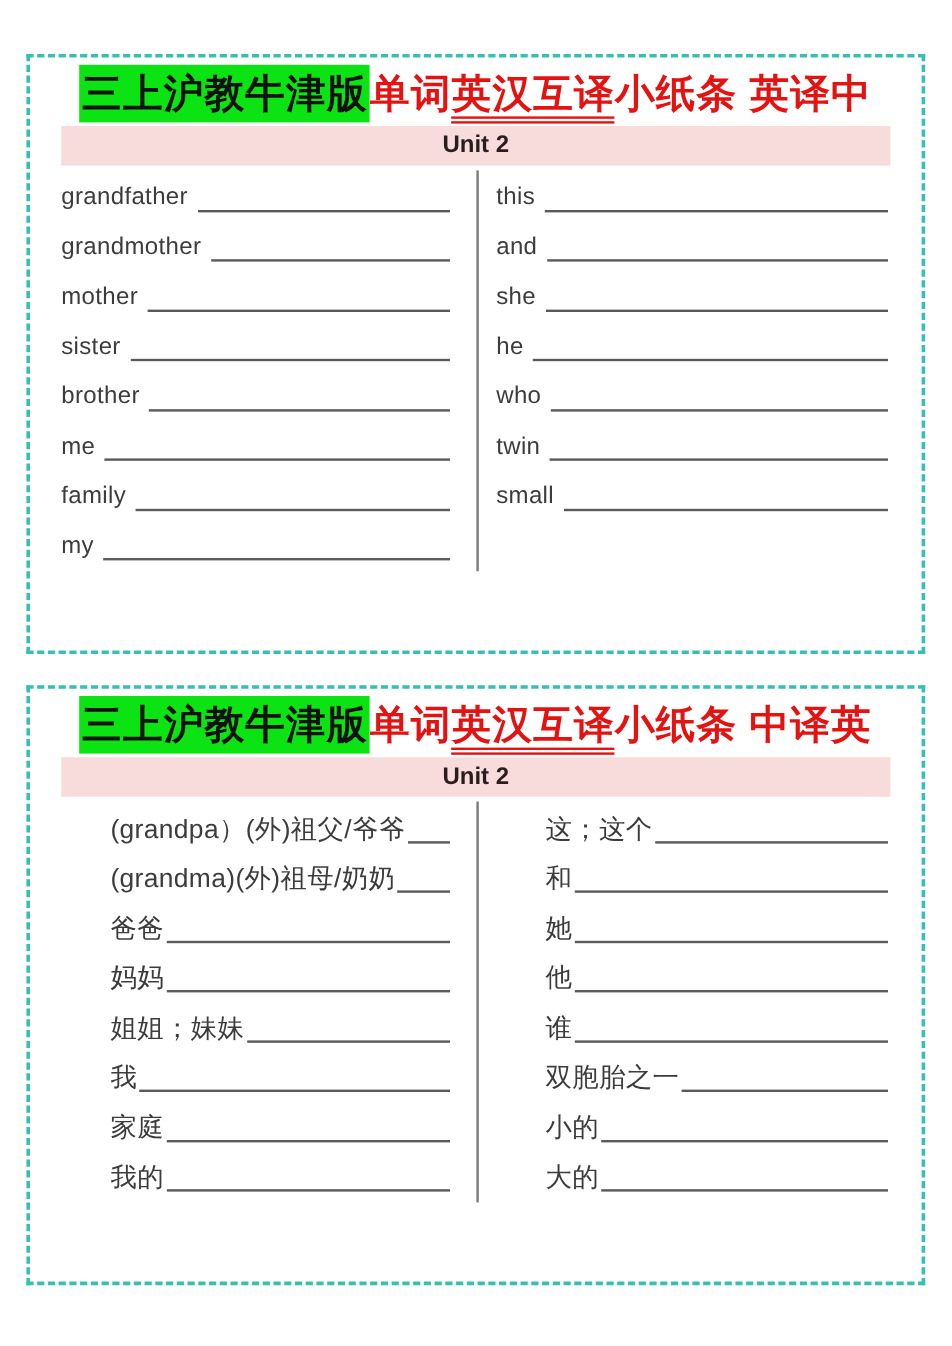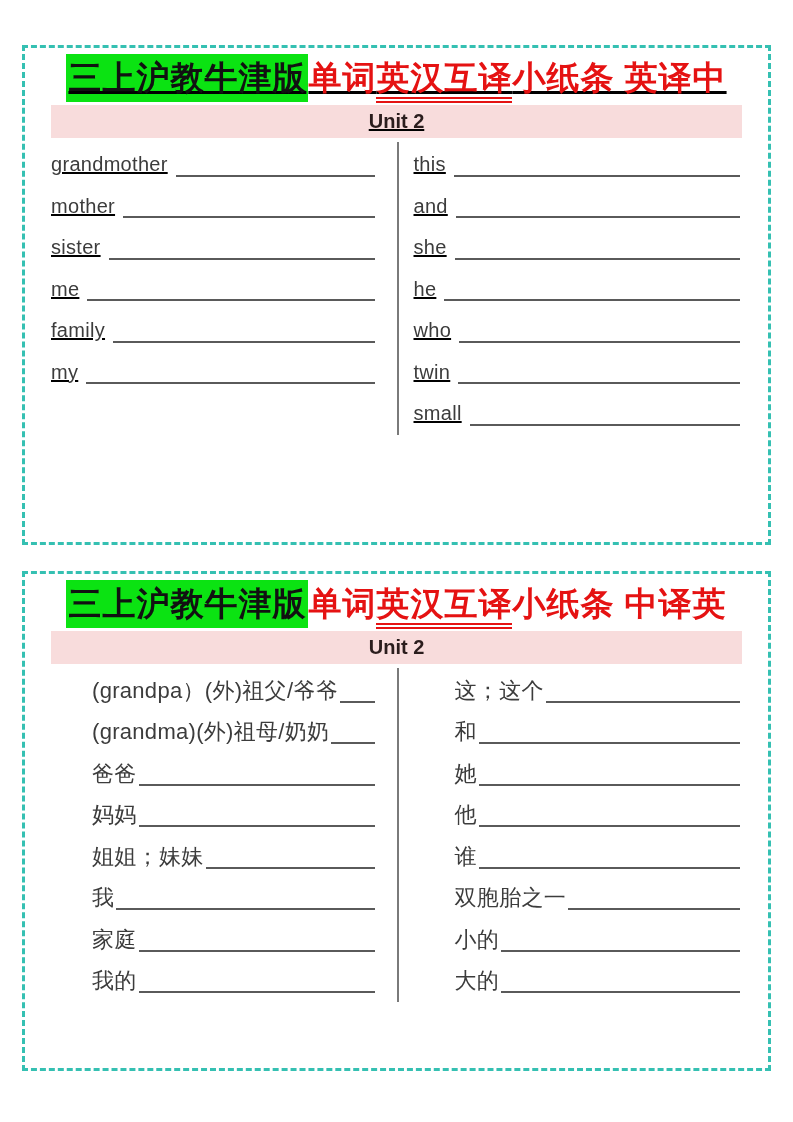--- a/index.html
+++ b/index.html
@@ -17,21 +17,21 @@
     width:793px;height:1122px;
     background:#ffffff;
     font-family:"Liberation Sans", sans-serif;
   }
   .page{position:relative;width:793px;height:1122px;background:#ffffff;overflow:hidden;}
   .card{
     position:absolute;left:22px;width:749px;height:500px;
     border:3px dashed var(--teal);
     background:#ffffff;
   }
-  .card-1{top:45px;text-decoration:underline;}
+  .card-1{top:45px;}
   .card-2{top:571px;}
   .card-title{
     margin:7px 20px 4px;
     text-align:center;
     font-size:33px;
     font-weight:bold;
     letter-spacing:1px;
     line-height:1.4;
     white-space:nowrap;
   }
@@ -88,29 +88,37 @@
 <main class="page">
 
   <section class="card card-1 card-en">
     <h1 class="card-title"><span class="title-highlight">三上沪教牛津版</span><span class="title-red">单词</span><span class="title-underlined">英汉互译</span><span class="title-red">小纸条 英译中</span></h1>
     <div class="unit-bar">
       <span>Unit 2</span>
     </div>
     <div class="cols">
       <div class="col col-left">
           <div class="word-row">
+            <span class="word">grandfather</span>
+            <span class="blank"></span>
+          </div>
+          <div class="word-row">
             <span class="word">grandmother</span>
             <span class="blank"></span>
           </div>
           <div class="word-row">
             <span class="word">mother</span>
             <span class="blank"></span>
           </div>
           <div class="word-row">
             <span class="word">sister</span>
+            <span class="blank"></span>
+          </div>
+          <div class="word-row">
+            <span class="word">brother</span>
             <span class="blank"></span>
           </div>
           <div class="word-row">
             <span class="word">me</span>
             <span class="blank"></span>
           </div>
           <div class="word-row">
             <span class="word">family</span>
             <span class="blank"></span>
           </div>

